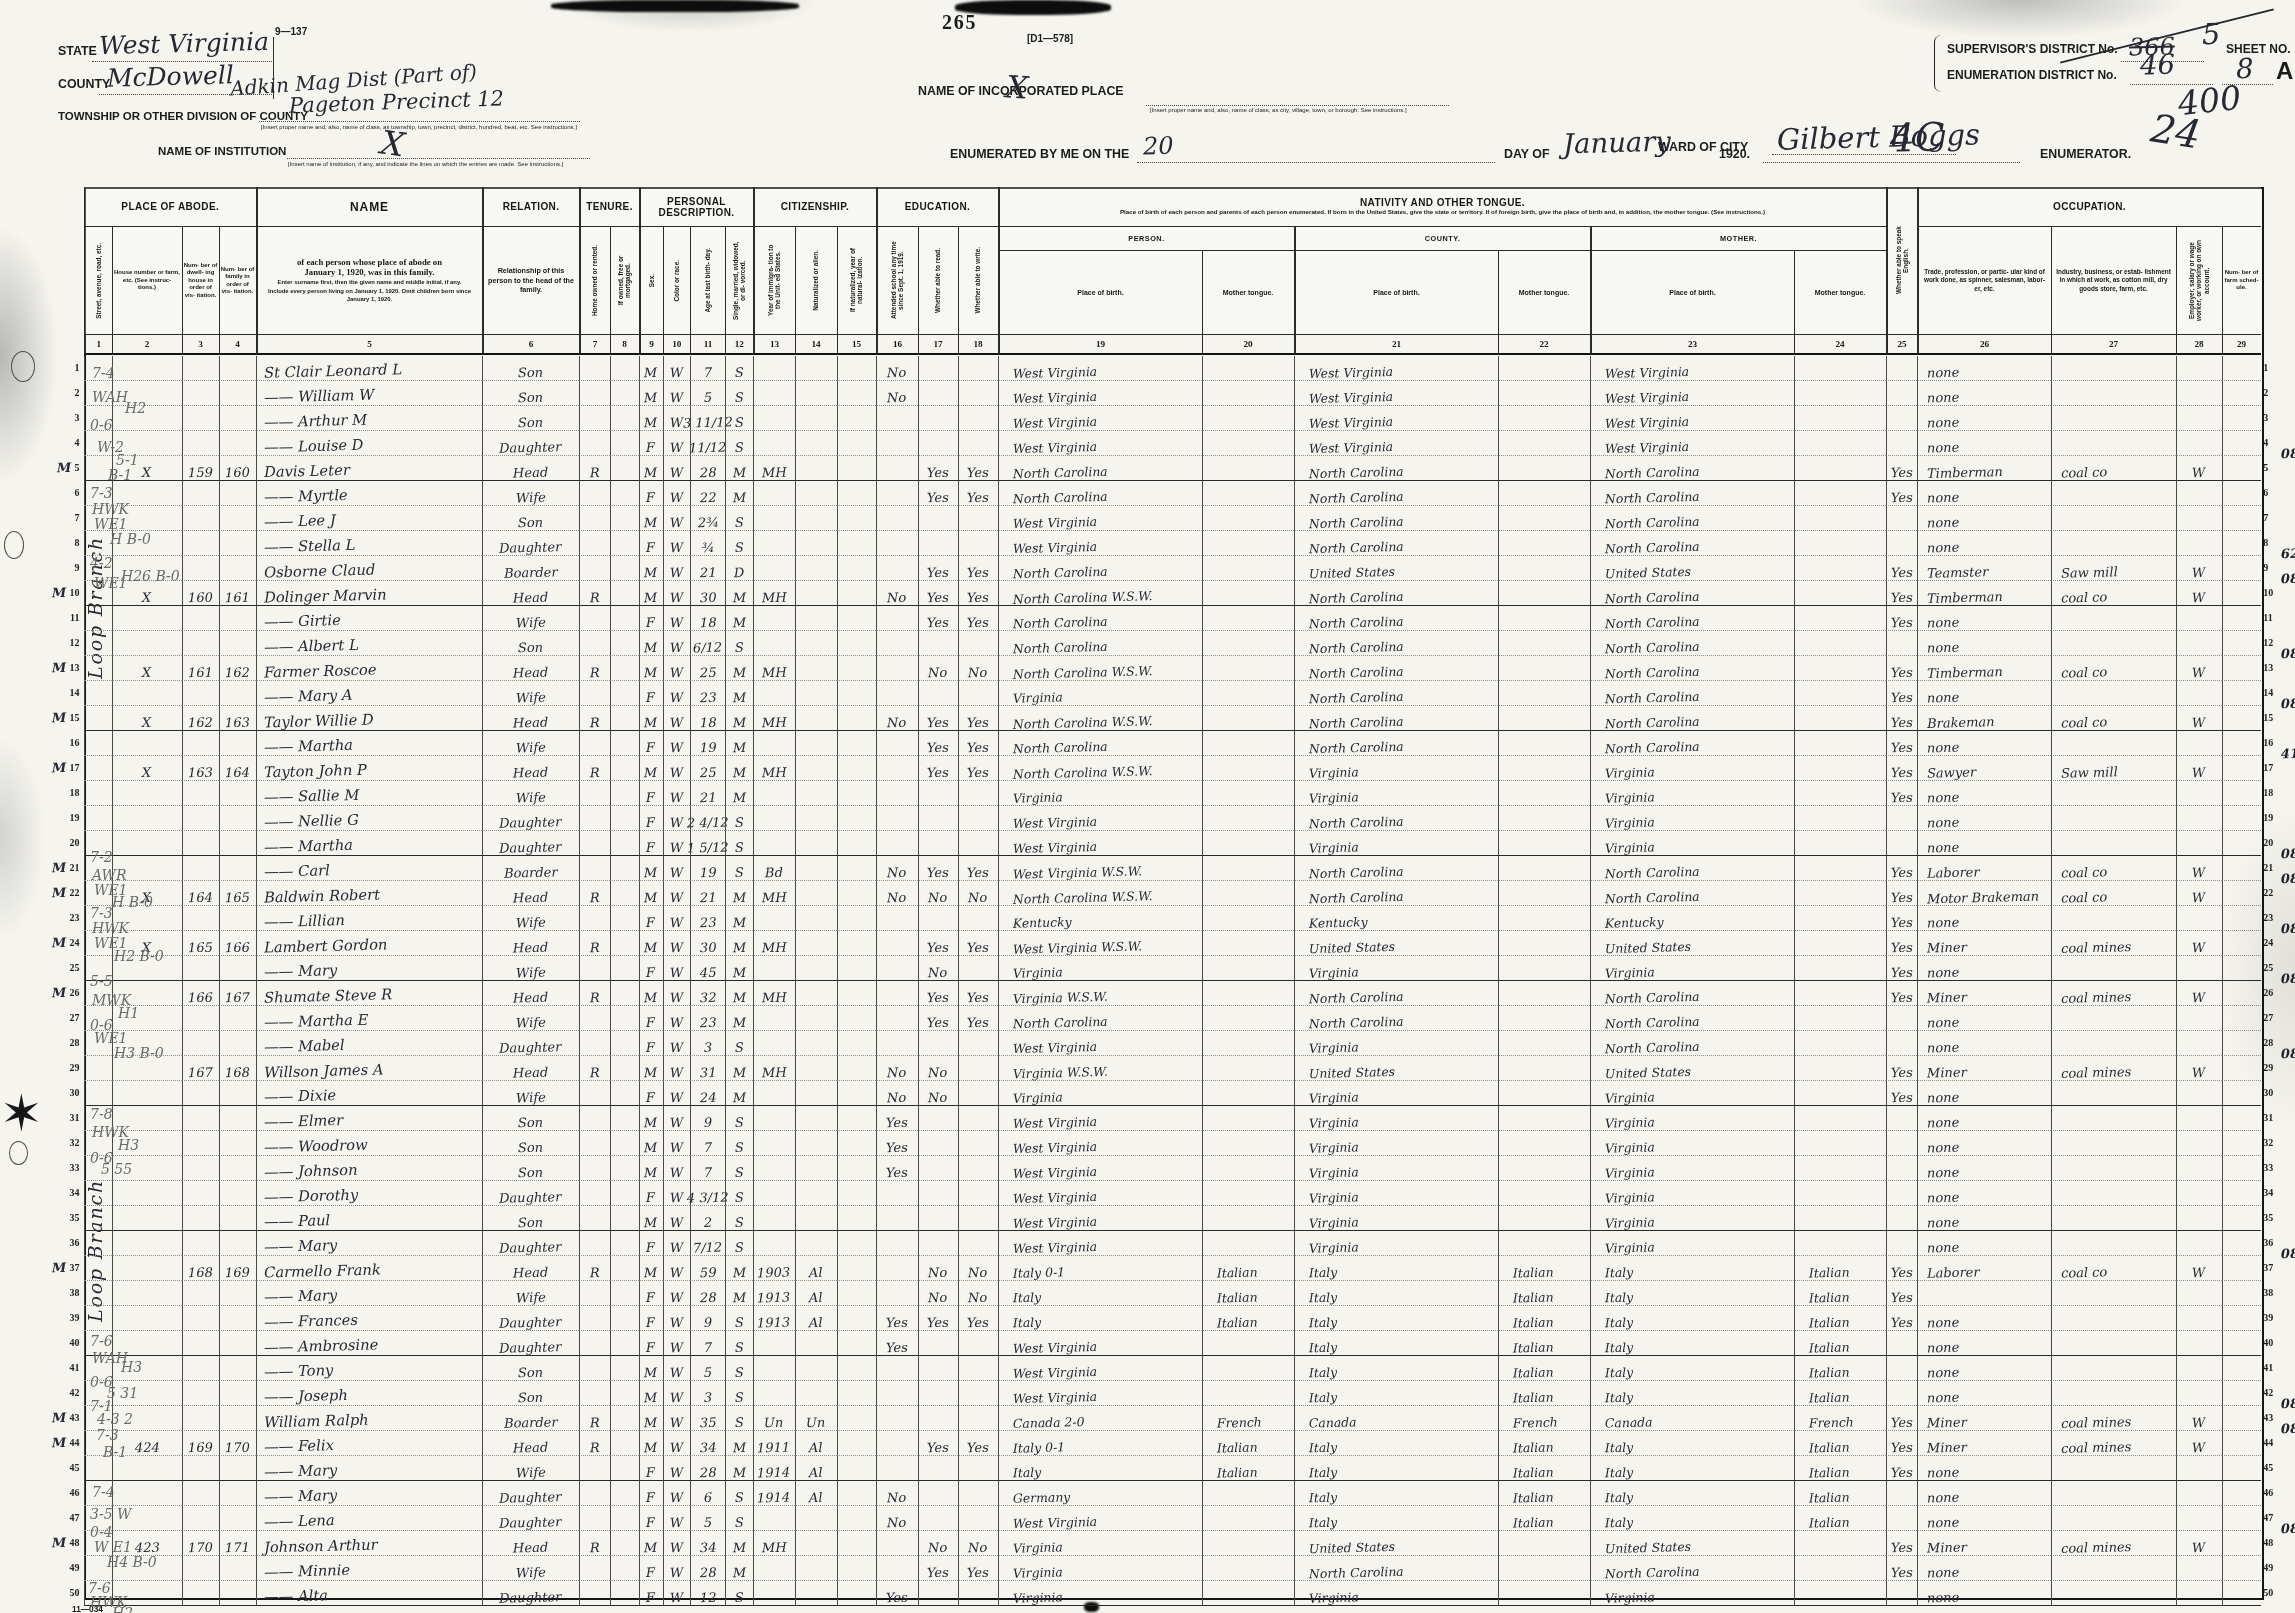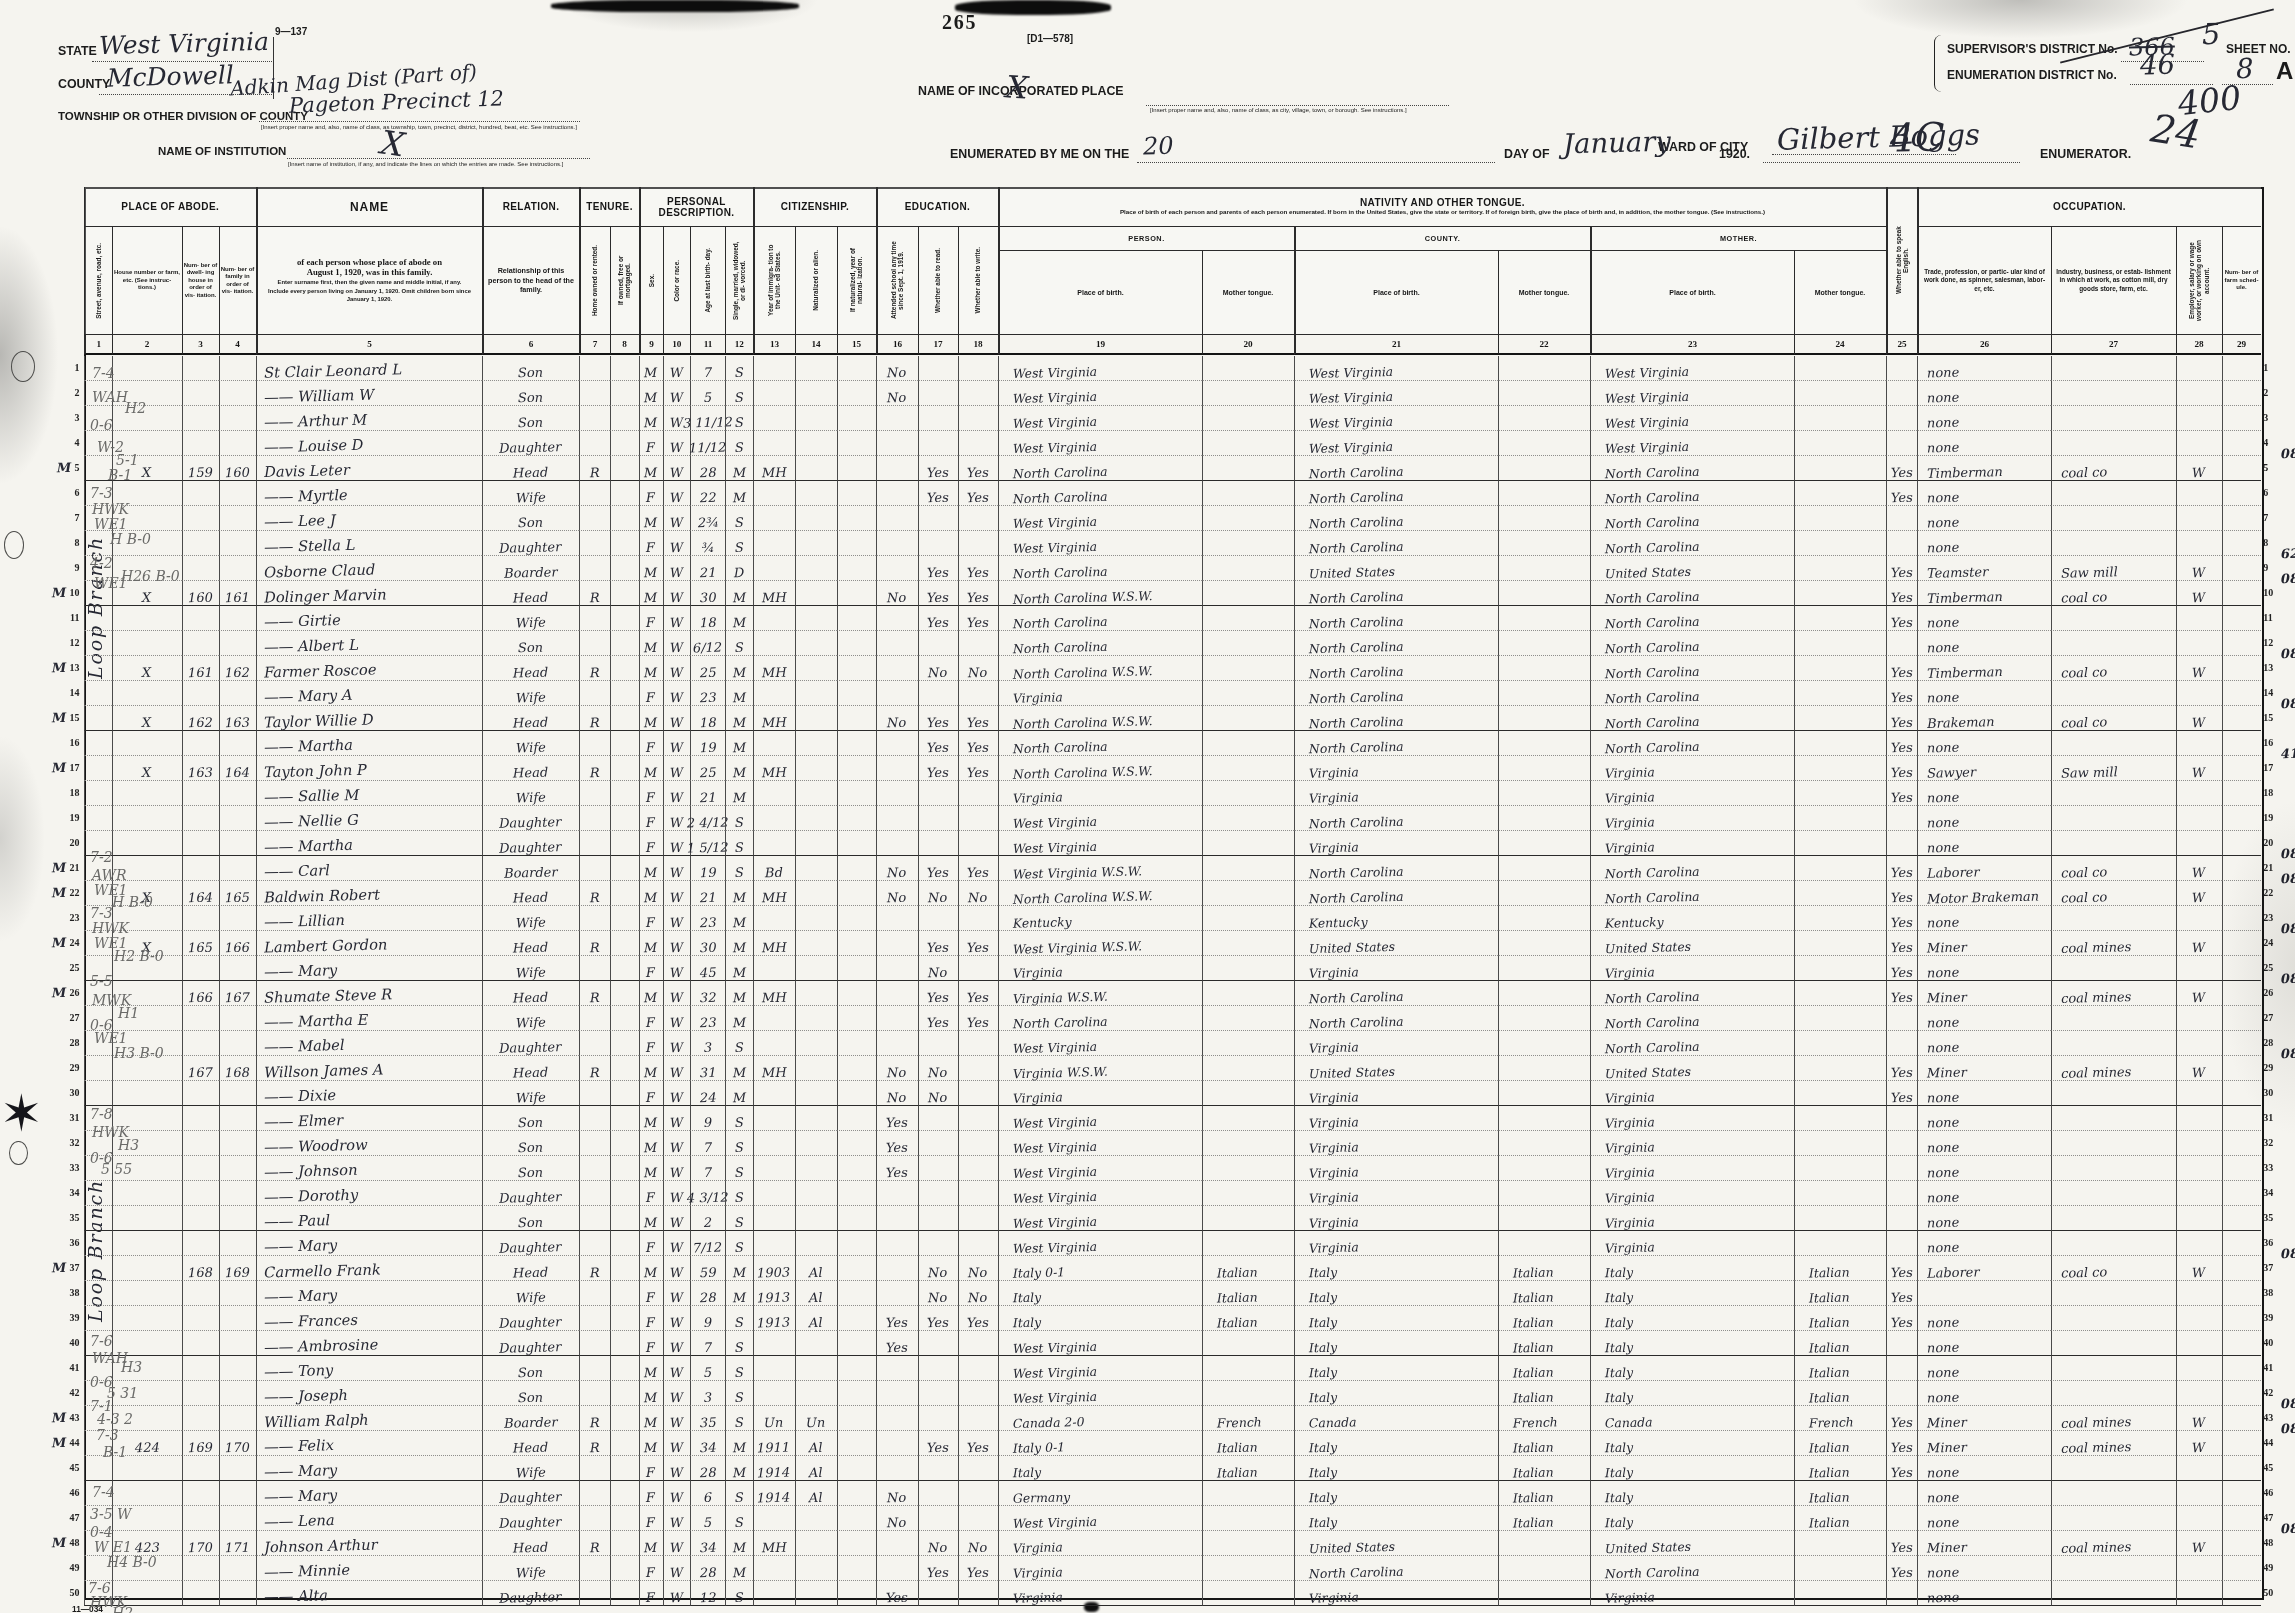--- a/index.html
+++ b/index.html
@@ -160,21 +160,21 @@
 
     <div class="hcell" style="grid-column:2;grid-row:2/span 2">
         <span class="vts">Street, avenue, road, etc.</span>
       </div>
     <div class="hcell ht" style="grid-column:3;grid-row:2/span 2">House number or farm, etc. (See instruc- tions.)</div>
     <div class="hcell ht" style="grid-column:4;grid-row:2/span 2">Num- ber of dwell- ing house in order of vis- itation.</div>
     <div class="hcell ht" style="grid-column:5;grid-row:2/span 2">Num- ber of family in order of vis- itation.</div>
     <div class="hcell namebox bl2" style="grid-column:6;grid-row:2/span 2">
       <div>
         <div class="nl1">of each person whose place of abode on</div>
-        <div class="nl1">August 1, 1920, was in this family.</div>
+        <div class="nl1">January 1, 1920, was in this family.</div>
         <div class="nl2">Enter surname first, then the given name and middle initial, if any.</div>
         <div class="nl2">Include every person living on January 1, 1920.  Omit children born since January 1, 1920.</div>
       </div>
     </div>
     <div class="hcell desc8 bl2" style="grid-column:7;grid-row:2/span 2">Relationship of this person to the head of the family.</div>
     <div class="hcell bl2" style="grid-column:8;grid-row:2/span 2">
         <span class="vts">Home owned or rented.</span>
       </div>
     <div class="hcell" style="grid-column:9;grid-row:2/span 2">
         <span class="vts">If owned, free or mortgaged.</span>

